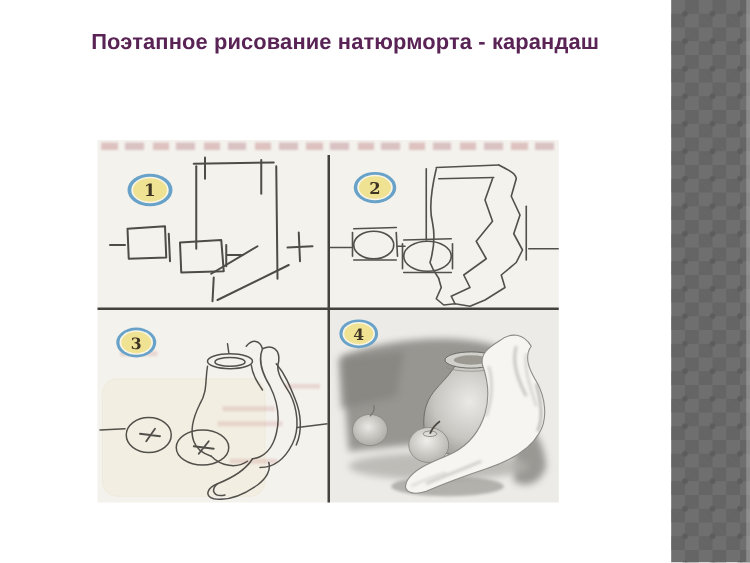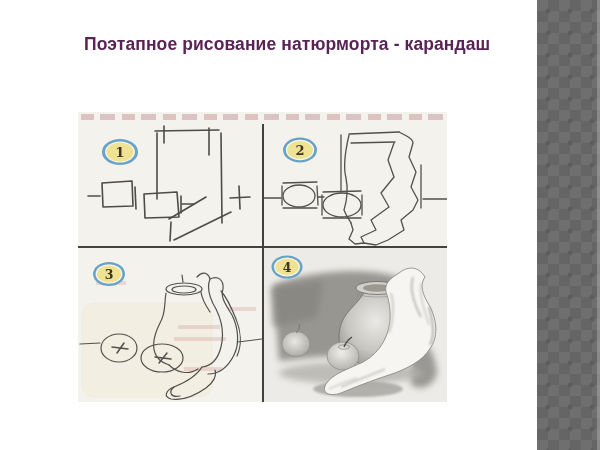--- a/index.html
+++ b/index.html
@@ -1,21 +1,21 @@
 <!DOCTYPE html>
 <html><head>
 <meta charset="utf-8">
 <style>
   html,body{margin:0;padding:0;}
   body{
     width:600px;height:450px;position:relative;overflow:hidden;
     background:#ffffff;font-family:"Liberation Sans",sans-serif;
   }
   .title{
-    position:absolute;left:72px;top:22px;margin:12px;
+    position:absolute;left:72px;top:22px;margin:1px;
     font-size:17.5px;font-weight:bold;color:#5a2355;letter-spacing:.1px;
     white-space:nowrap;
   }
   .figure{
     position:absolute;left:78px;top:112px;width:369px;height:290px;
     background:#f4f2ed;
   }
   .bleed{
     position:absolute;left:3px;right:3px;top:2px;height:6px;
     background:repeating-linear-gradient(90deg,

